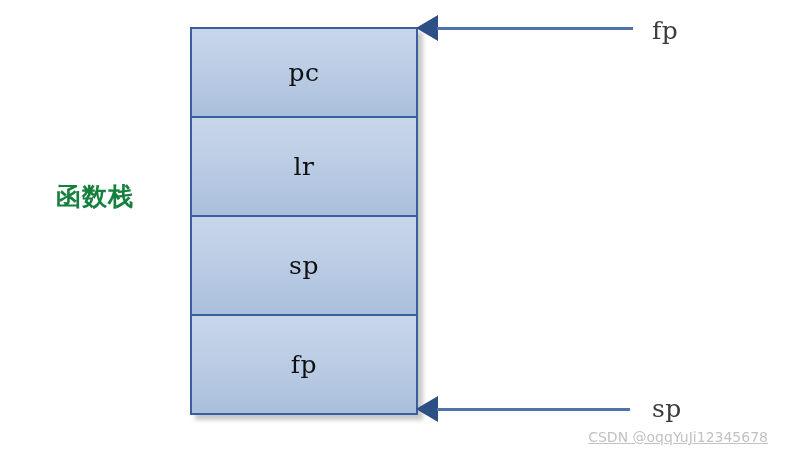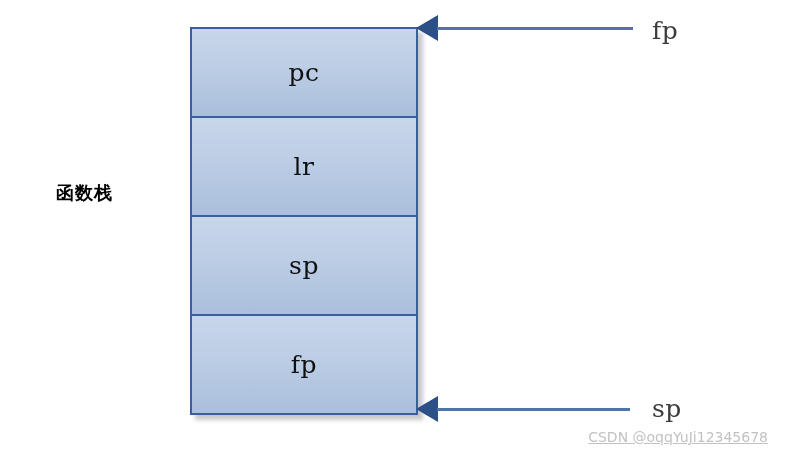--- a/index.html
+++ b/index.html
@@ -21,23 +21,23 @@
     background: #ffffff;
   }
 
   
   .side-label {
     position: absolute;
     left: 56px;
     top: 184px;
     width: 130px;
     font-family: "DejaVu Sans", "Liberation Sans", sans-serif;
-    font-size: 18px;
+    font-size: 25px;
     font-weight: bold;
-    color: #000000;
+    color: #15803d;
     letter-spacing: 1px;
     white-space: nowrap;
     line-height: 1;
   }
 
   
   .stack-shadow {
     position: absolute;
     left: 195px;
     top: 32px;

